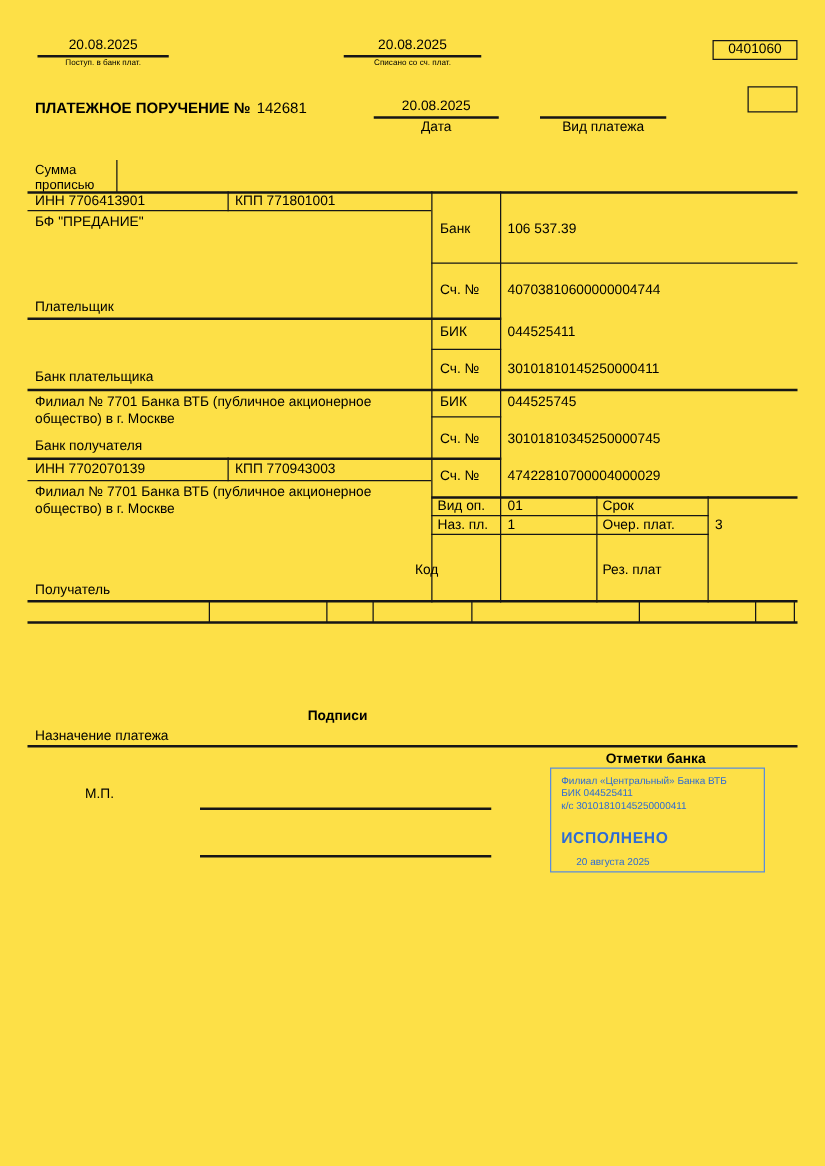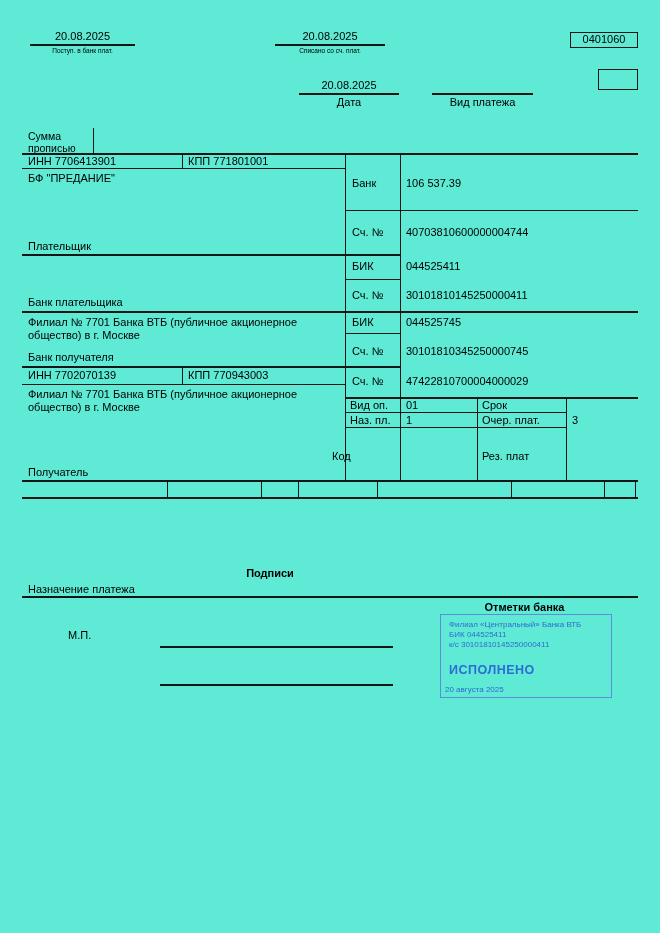--- a/index.html
+++ b/index.html
@@ -1,17 +1,17 @@
 <!DOCTYPE html>
 <html><head>
 <meta charset="utf-8">
 <style>
   html,body{margin:0;padding:0;background:#fff;}
   body{width:660px;height:933px;font-family:"Liberation Sans","DejaVu Sans",sans-serif;color:#000;}
-  #page{position:relative;width:660px;height:933px;background:#5eead4;overflow:hidden;}
+  #page{position:relative;width:660px;height:933px;background:#fde047;overflow:hidden;}
   .a{position:absolute;}
   .t{font-size:11px;line-height:13px;}
   .t2{font-size:10.5px;line-height:11.5px;}
   .ts{font-size:6.5px;line-height:8px;}
   .c{text-align:center;}
   .b{font-weight:700;}
   .ln{position:absolute;background:#161616;}
   .bx{position:absolute;border:1.6px solid #161616;box-sizing:border-box;}
   .stamp{position:absolute;border:1.6px solid #5b8ddb;box-sizing:border-box;}
   .blue{color:#2e6cd4;}
@@ -29,20 +29,21 @@
   <div class="a ts c" style="left:30px;top:47px;width:105px">Поступ. в банк плат.</div>
 
   <div class="a t c" style="left:275px;top:30px;width:110px">20.08.2025</div>
   <i class="ln" style="left:275px;top:44px;width:110px;height:2px"></i>
   <div class="a ts c" style="left:275px;top:47px;width:110px">Списано со сч. плат.</div>
 
   <div class="bx" style="left:570px;top:32px;width:68px;height:16px">
     <div class="t c" style="line-height:13px">0401060</div>
   </div>
 
+  <div class="a title" style="left:28px;top:79px"><span class="b">ПЛАТЕЖНОЕ ПОРУЧЕНИЕ №</span><span style="margin-left:5px">142681</span></div>
 
   <div class="a t c" style="left:299px;top:79px;width:100px">20.08.2025</div>
   <i class="ln" style="left:299px;top:93px;width:100px;height:1.5px"></i>
   <div class="a t c" style="left:299px;top:96px;width:100px">Дата</div>
 
   <i class="ln" style="left:432px;top:93px;width:101px;height:1.5px"></i>
   <div class="a t c" style="left:432px;top:96px;width:101px">Вид платежа</div>
   <div class="bx" style="left:598px;top:69px;width:40px;height:21px"></div>
 
   <div class="a t2" style="left:28px;top:131px;width:64px">Сумма прописью</div>
@@ -132,16 +133,16 @@
 
   <div class="a t" style="left:68px;top:629px">М.П.</div>
   <i class="ln" style="left:160px;top:646px;width:233px;height:1.5px"></i>
   <i class="ln" style="left:160px;top:684px;width:233px;height:1.5px"></i>
 
   <div class="stamp" style="left:440px;top:614px;width:172px;height:84px">
     <div class="st blue" style="margin:5px 0 0 8px">Филиал «Центральный» Банка ВТБ</div>
     <div class="st blue" style="margin:0 0 0 8px">БИК 044525411</div>
     <div class="st blue" style="margin:0 0 0 8px">к/с 30101810145250000411</div>
     <div class="big b blue" style="margin:13px 0 0 8px">ИСПОЛНЕНО</div>
-    <div class="st blue" style="margin:8px 0 0 4px">20 августа 2025</div>
+    <div class="st blue" style="margin:8px 0 0 20px">20 августа 2025</div>
   </div>
 
 </div>
 
 </body></html>

